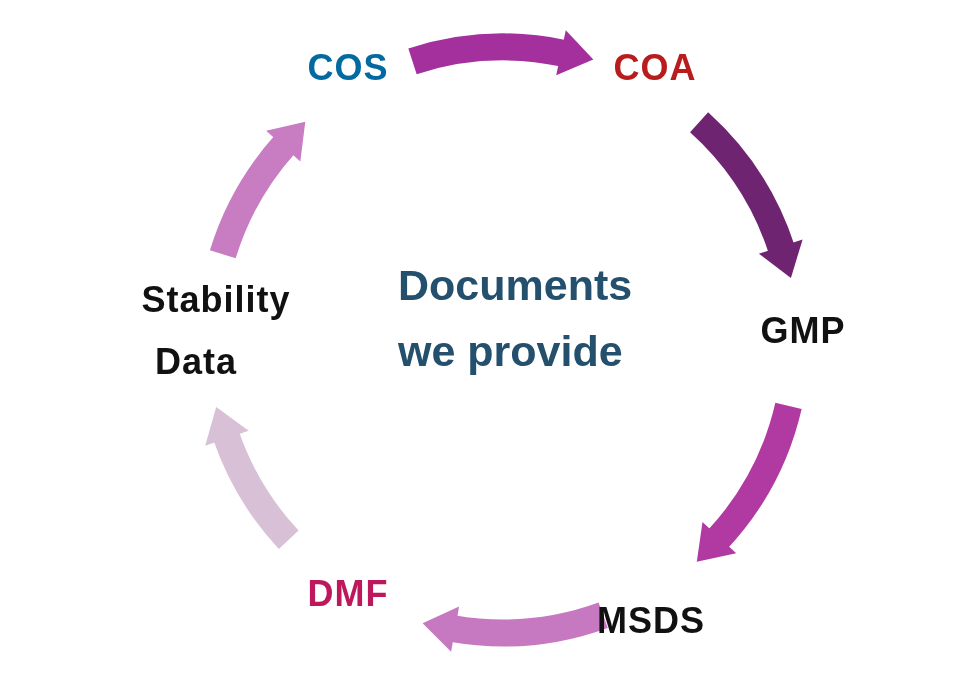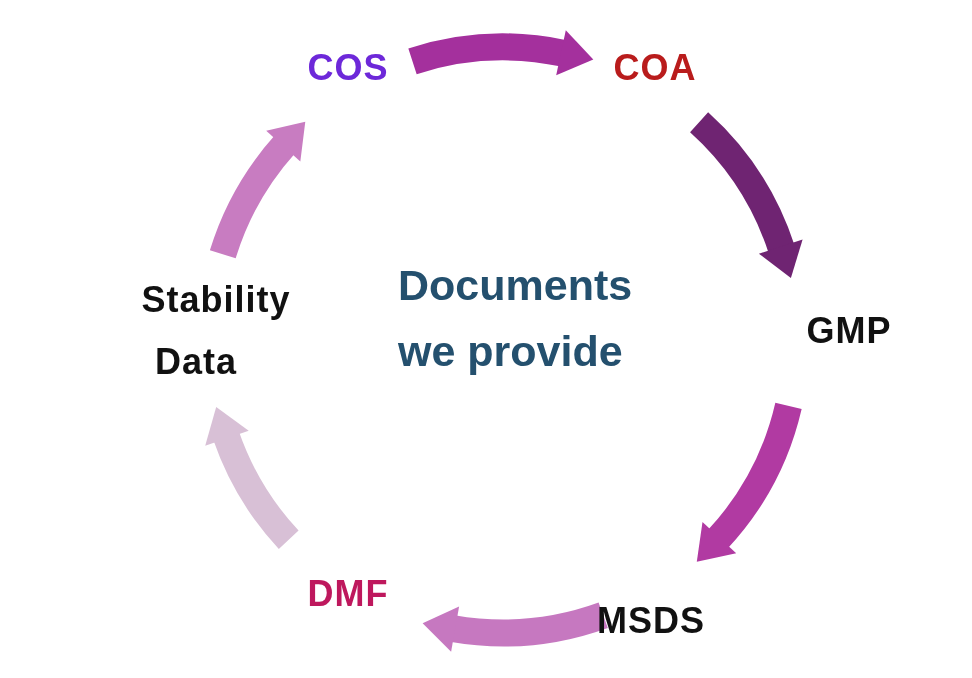--- a/index.html
+++ b/index.html
@@ -78,25 +78,25 @@
       <g>
         <path d="M 288.7 539.8 A 293 293 0 0 1 226.0 435.4" fill="none" stroke="#d8c0d6" stroke-width="27" stroke-linecap="butt"></path>
         <polygon points="216.2,407.0 205.2,445.7 248.7,430.7" fill="#d8c0d6"></polygon>
       </g>
       <g>
         <path d="M 222.8 254.3 A 293 293 0 0 1 285.3 143.9" fill="none" stroke="#c87cc1" stroke-width="27" stroke-linecap="butt"></path>
         <polygon points="305.3,121.7 266.2,130.8 300.3,161.6" fill="#c87cc1"></polygon>
       </g>
     </svg>
 
-  <div class="cycle-label" style="left: 348px; top: 68px; color: #6d28d9;">COS</div>
+  <div class="cycle-label" style="left: 348px; top: 68px; color: #0369a1;">COS</div>
 
   <div class="cycle-label" style="left: 655px; top: 68px; color: #b91c1c;">COA</div>
 
-  <div class="cycle-label" style="left: 803px; top: 331px; color: rgb(17, 17, 17); margin-left: 46px;">GMP</div>
+  <div class="cycle-label" style="left: 803px; top: 331px; color: rgb(17, 17, 17);">GMP</div>
 
   <div class="cycle-label" style="left: 651px; top: 594px; color: rgb(17, 17, 17); margin-top: 27px;">MSDS</div>
 
   <div class="cycle-label" style="left: 348px; top: 594px; color: #be185d;">DMF</div>
 
   <div class="cycle-label-two-line" style="left: 196px; top: 331px; color: rgb(17, 17, 17);">
     <span style="display:block;margin-left:40px;">Stability</span>
     <span style="display:block;">Data</span>
   </div>
 

